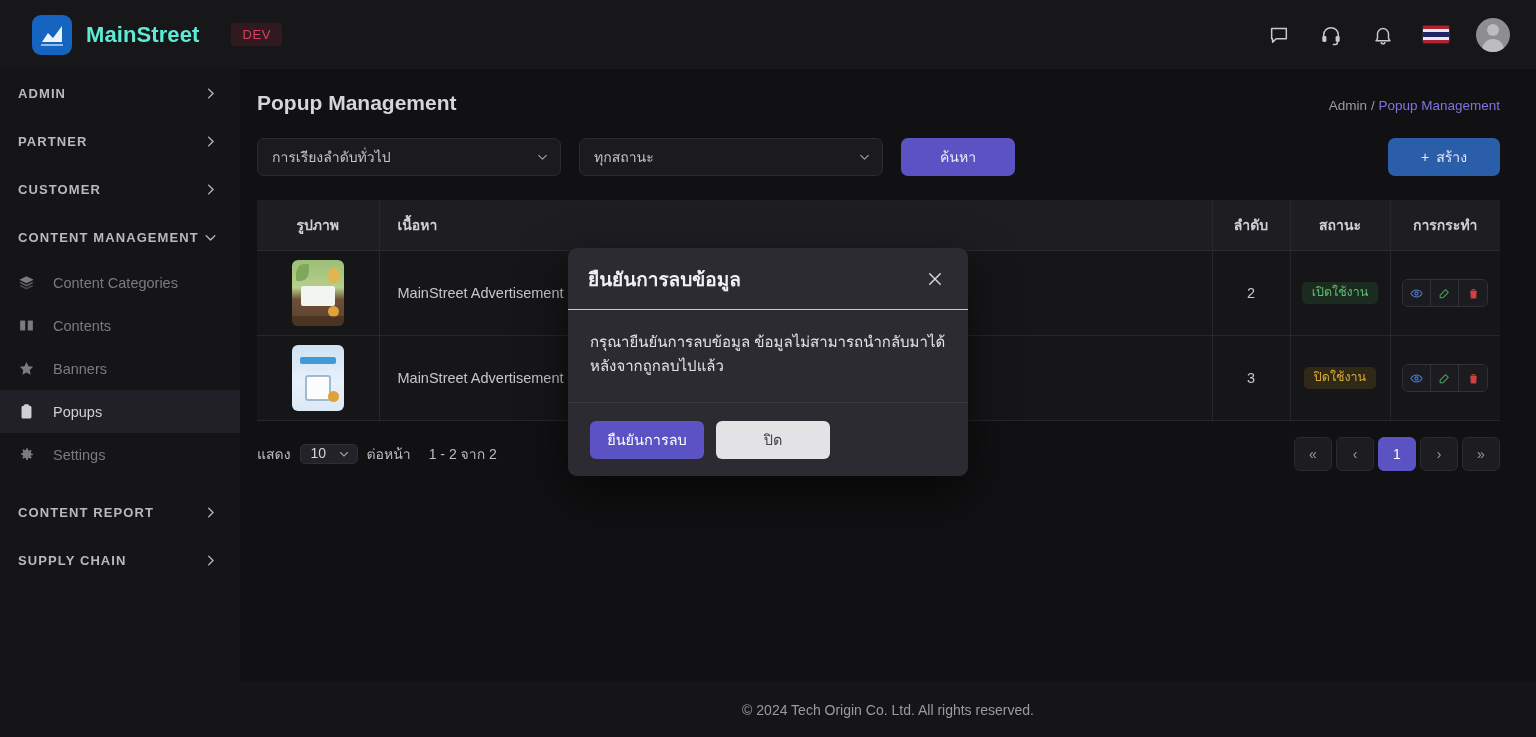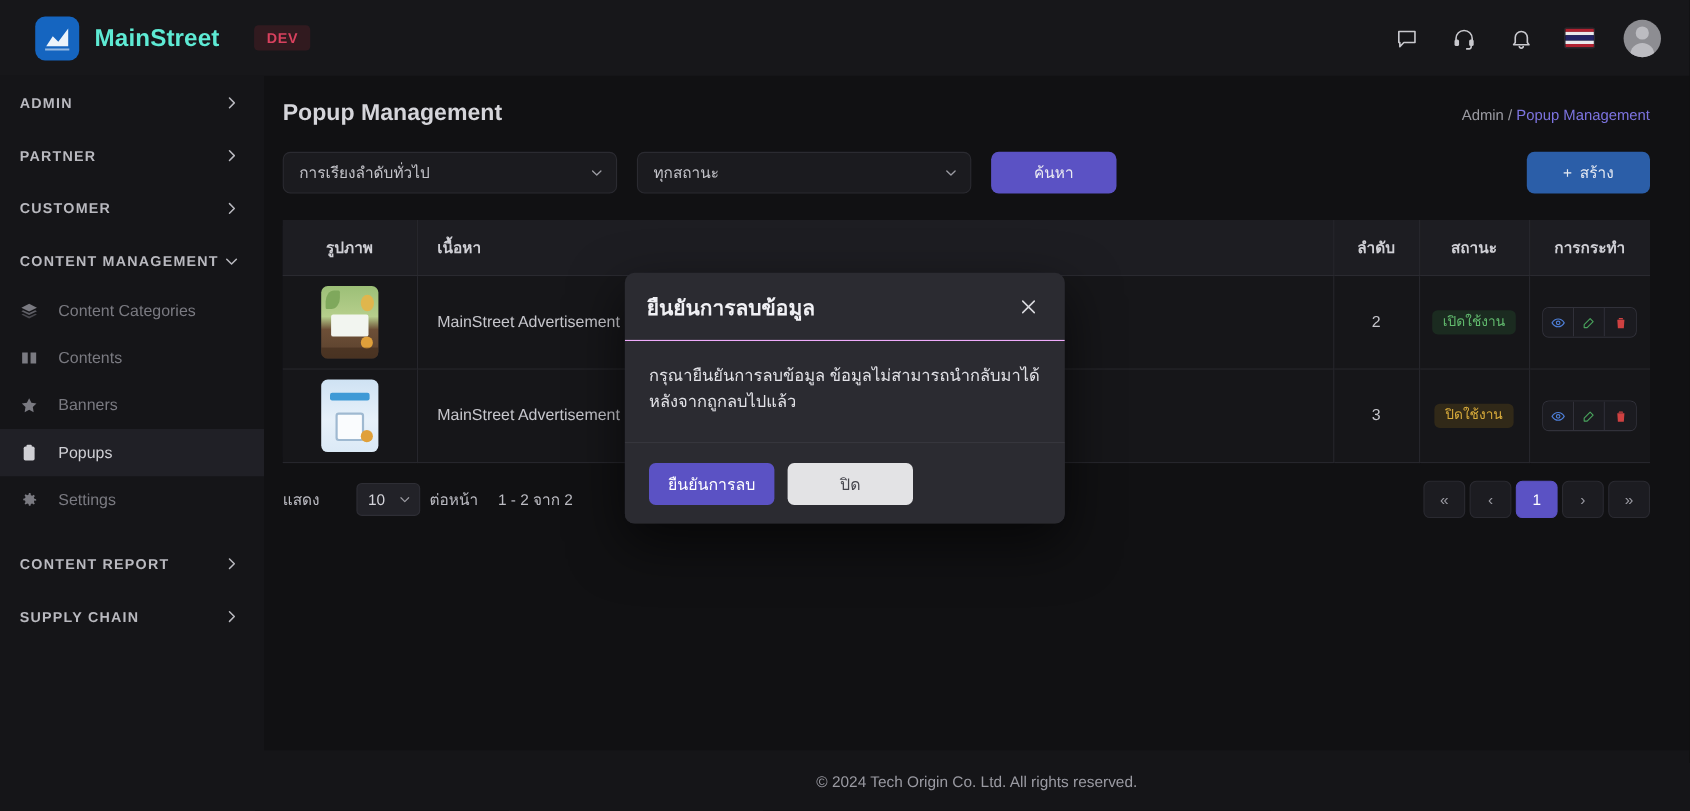--- a/index.html
+++ b/index.html
@@ -29,21 +29,21 @@
   }
   .brand-name {
     margin-left: 14px;
     font-size: 22px; font-weight: bold; letter-spacing: .1px;
     color: #5eead4;
   }
   .dev-badge {
     margin-left: 32px;
     background: rgba(180, 40, 60, .17);
     color: #d8415e;
-    font-size: 13px; font-weight: bold; letter-spacing: .6px;
+    font-size: 13px; font-weight: normal; letter-spacing: .6px;
     padding: 4px 11px; border-radius: 4px;
   }
   .topbar-right {
     margin-left: auto; display: flex; align-items: center;
     padding-right: 26px; gap: 26px;
   }
   .tb-icon {
     width: 26px; height: 26px; display: flex;
     align-items: center; justify-content: center;
     color: #c9c9ce; cursor: pointer;
@@ -226,24 +226,24 @@
   .act.edit { color: #49a35c; }
   .act.del  { color: #cf4141; }
 
   
   .pagerow {
     display: flex; align-items: center;
     padding: 16px 36px 0 17px;
   }
   .pg-left { display: flex; align-items: center; gap: 9px; font-size: 14px; color: #bcbcc3; }
   .pg-select {
-    position: relative; height: 30px; width: 58px;
+    position: relative; height: 20px; width: 58px;
     background: #222228; border: 1px solid #2e2e35; border-radius: 5px;
-    display: flex; align-items: center; padding-left: 10px;
-    font-size: 14px; color: #d4d4da; cursor: pointer; margin-left: 24px;
+    display: flex; padding-left: 10px;
+    font-size: 14px; color: #d4d4da; cursor: pointer;
   }
   .pg-select .caret { position: absolute; right: 7px; top: 50%; transform: translateY(-50%); color: #9b9ba2; display: flex; }
   .pg-range { margin-left: 9px; color: #bcbcc3; }
   .pg-right { margin-left: auto; display: flex; gap: 4px; }
   .pg-btn {
     min-width: 38px; height: 34px; border-radius: 6px;
     background: #1c1c21; border: 1px solid #2a2a31;
     display: flex; align-items: center; justify-content: center;
     font-size: 14px; color: #9a9aa2; cursor: pointer;
   }

